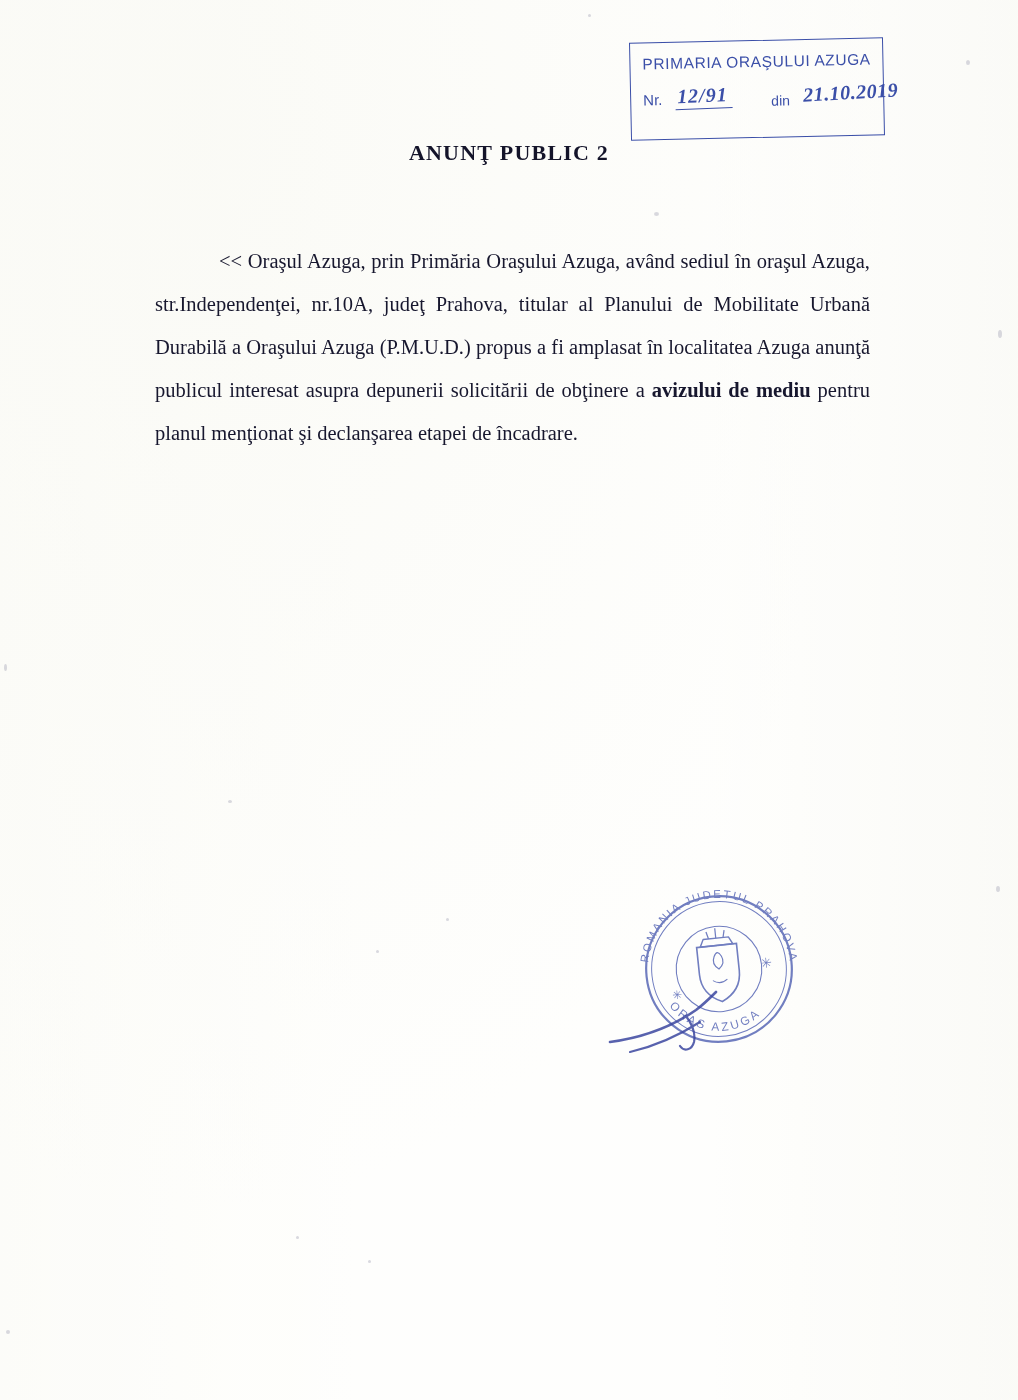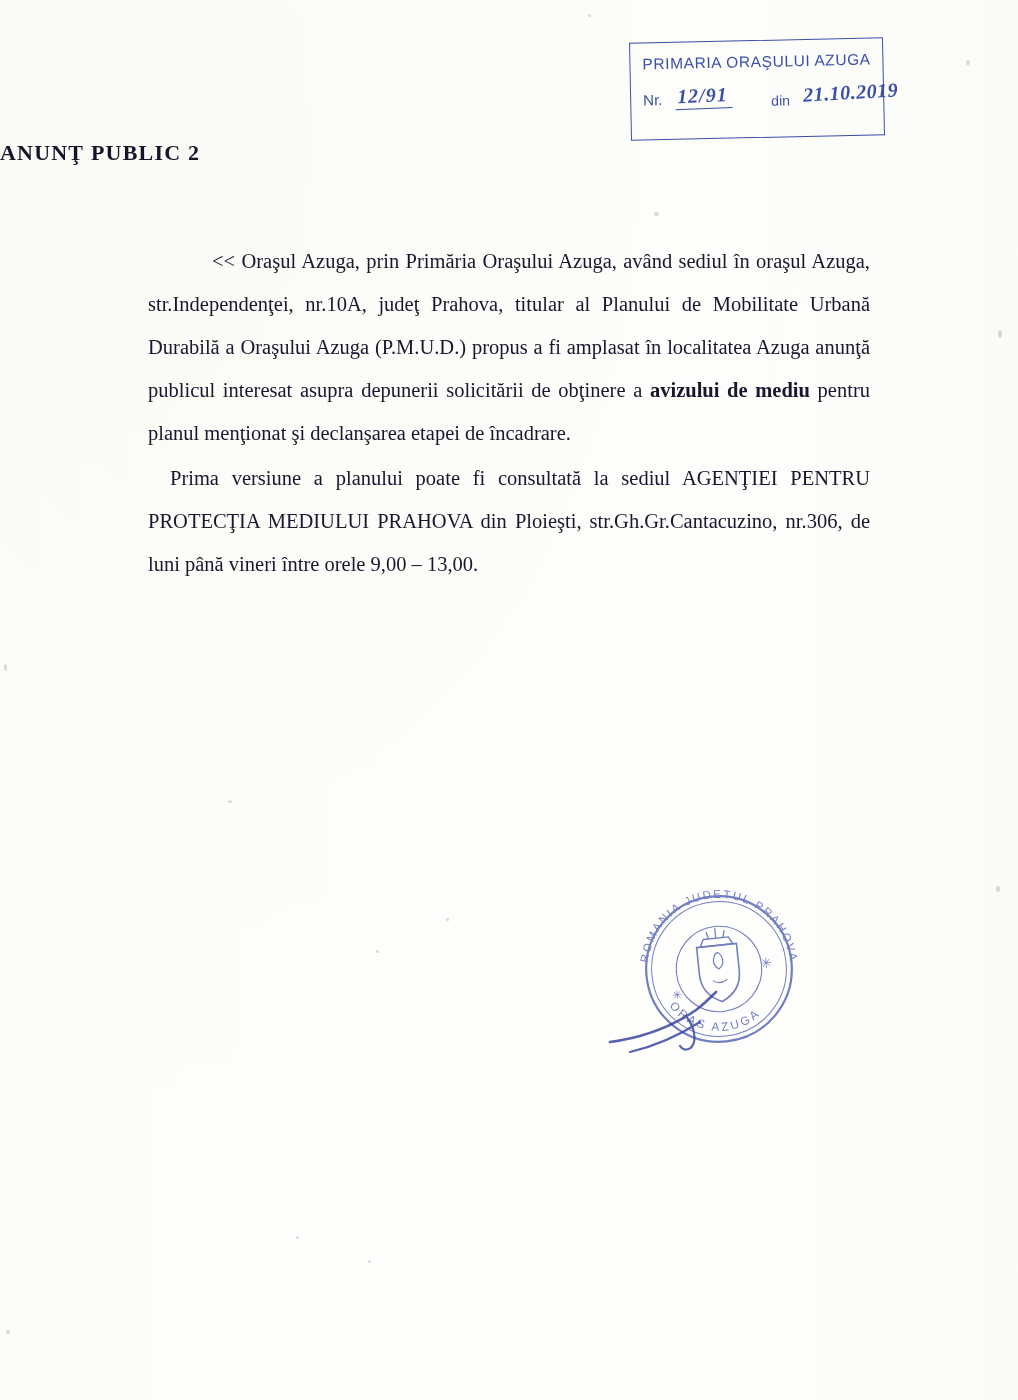--- a/index.html
+++ b/index.html
@@ -87,38 +87,39 @@
     letter-spacing: 0.5px;
     transform: rotate(-2deg);
   }
 
   
   #doc-title {
     position: absolute;
     left: 0;
     right: 0;
     top: 140px;
+    text-align: center;
     font-family: "Liberation Serif", serif;
     font-weight: 700;
     font-size: 22px;
     letter-spacing: 1.2px;
     color: #14142a;
   }
   #body-text {
     position: absolute;
     left: 148px;
     top: 240px;
     width: 722px;
     font-size: 20.5px;
     line-height: 43px;
     color: #17172e;
     text-align: justify;
   }
   #body-text p {
-    margin: 0 0 2px 0;
+    margin: 0 0 2px 7px;
     text-align: justify;
     text-justify: inter-word;
   }
   #body-text p.p1 { text-indent: 64px; }
   #body-text p.p2 { text-indent: 22px; }
   #body-text p.p3 { text-indent: 48px; }
   #body-text b { font-weight: 700; }
   .lastline { text-align: left; }
 
   
@@ -159,21 +160,20 @@
     <div class="reg-nr-label">Nr.</div>
     <div class="reg-nr-value">12/91</div>
     <div class="reg-din-label">din</div>
     <div class="reg-din-value">21.10.2019</div>
   </div>
 
   <div id="doc-title">ANUNŢ  PUBLIC 2</div>
 
   <div id="body-text">
     <p class="p1"><span>&lt;&lt; Oraşul Azuga, prin Primăria Oraşului Azuga, având sediul în oraşul Azuga, str.Independenţei, nr.10A, judeţ Prahova, titular al Planului de Mobilitate Urbană Durabilă a Oraşului Azuga (P.M.U.D.) propus a fi amplasat în localitatea Azuga anunţă publicul interesat asupra depunerii solicitării de obţinere a </span><b>avizului de mediu</b><span> pentru planul menţionat şi declanşarea etapei de încadrare.</span></p>
-    <p class="p2">Prima versiune a planului poate fi consultată la sediul AGENŢIEI PENTRU PROTECŢIA MEDIULUI PRAHOVA din Ploieşti, str.Gh.Gr.Cantacuzino, nr.306, de luni până vineri între orele 9,00 – 13,00.</p>
   </div>
 
   <svg id="seal" viewBox="0 0 200 200">
     <defs>
       <path id="arcTop" d="M 22,100 A 78,78 0 0 1 178,100" fill="none"></path>
       <path id="arcBottom" d="M 32,100 A 68,68 0 0 0 168,100" fill="none"></path>
     </defs>
     <circle cx="100" cy="100" r="80" fill="none" stroke="#4a5bb0" stroke-width="2.4"></circle>
     <circle cx="100" cy="100" r="74" fill="none" stroke="#4a5bb0" stroke-width="1.1"></circle>
     <circle cx="100" cy="100" r="47" fill="none" stroke="#4a5bb0" stroke-width="1.2"></circle>

